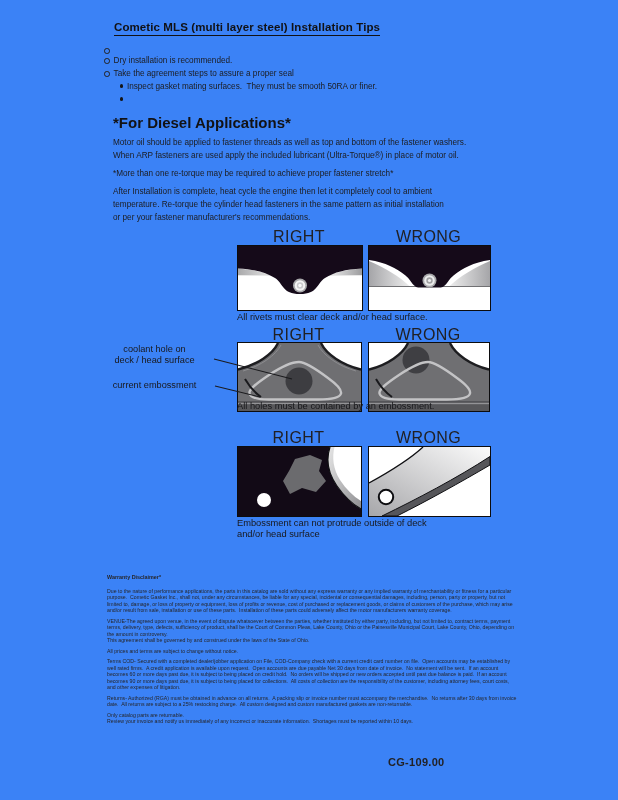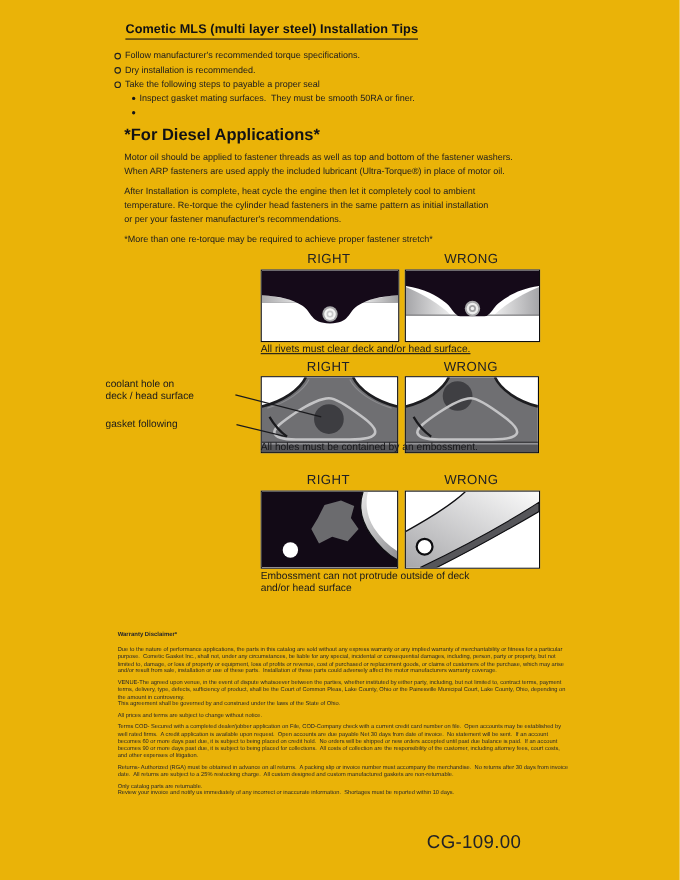--- a/index.html
+++ b/index.html
@@ -1,86 +1,85 @@
 <!DOCTYPE html>
 <html><head>
 <meta charset="utf-8">
 <style>
   html,body{margin:0;padding:0;background:#ffffff;}
   .page{
-    position:relative;width:618px;height:800px;background:#eab308;overflow:hidden;
+    position:relative;width:618px;height:800px;background:#3b82f6;overflow:hidden;
     font-family:"Liberation Sans","DejaVu Sans",sans-serif;color:#1c1c1f;
   }
   .abs{position:absolute;}
   .pre{white-space:pre-wrap;}
   
   .title{
     left:114px;top:21px;font-size:11.5px;font-weight:bold;color:#111114;
     border-bottom:1.6px solid #111114;padding-bottom:2px;letter-spacing:.1px;
   }
   
   .tips{left:104px;top:44px;width:470px;font-size:8.2px;line-height:13px;}
   .tip-row{display:flex;}
   .odot{flex:0 0 auto;width:3.6px;height:3.6px;border:1px solid #222;border-radius:50%;margin:4.2px 4px 0 0;}
   .sub{margin-left:16px;}
   .fdot{flex:0 0 auto;width:3.4px;height:3.4px;background:#151518;border-radius:50%;margin:4.6px 3.5px 0 0;}
   
   .diesel{left:113px;top:116px;width:462px;font-size:8.2px;line-height:13px;}
   .diesel h2{font-size:15px;font-weight:bold;margin:0 0 7px 0;color:#121215;}
   .diesel p{margin:0 0 5px 0;}
   
-  .dlabel{width:124px;text-align:center;font-size:12px;color:#202024;letter-spacing:.4px;}
+  .dlabel{width:124px;text-align:center;font-size:16px;color:#202024;letter-spacing:.4px;}
   .caption{left:237px;width:300px;font-size:9.3px;line-height:11px;color:#18181b;}
   .panel{border:1.7px solid #0c0c0e;background:#fff;line-height:0;}
   .panel svg{display:block;}
-  .side-label{left:96px;width:117px;text-align:left;font-size:9.2px;line-height:10.6px;color:#18181b;}
+  .side-label{left:96px;width:117px;text-align:center;font-size:9.2px;line-height:10.6px;color:#18181b;}
   .leader{pointer-events:none;}
   
   .warranty{left:107px;top:574px;width:412px;font-size:5.2px;line-height:6.5px;color:#26262a;}
   .warranty h3{font-size:5.4px;font-weight:bold;margin:0 0 7px 0;}
   .warranty p{margin:0 0 4px 0;}
-  .doc-code{left:388px;top:756px;font-size:17px;color:#222226;letter-spacing:.3px;}
+  .doc-code{left:388px;top:756px;font-size:11px;color:#222226;letter-spacing:.3px;font-weight:bold;}
 </style>
 </head>
 <body>
 
 <div class="page">
 
   <div class="abs title pre">Cometic MLS (multi layer steel) Installation Tips</div>
 
   <div class="abs tips">
     <div class="tip-row">
       <span class="odot"></span>
-      <span class="pre">Follow manufacturer's recommended torque specifications.</span>
     </div>
     <div class="tip-row">
       <span class="odot"></span>
       <span class="pre">Dry installation is recommended.</span>
     </div>
     <div class="tip-row">
       <span class="odot"></span>
-      <span class="pre">Take the following steps to payable a proper seal</span>
+      <span class="pre">Take the agreement steps to assure a proper seal</span>
     </div>
     <div class="tip-row sub">
       <span class="fdot"></span>
       <span class="pre">Inspect gasket mating surfaces.  They must be smooth 50RA or finer.</span>
     </div>
     <div class="tip-row sub">
       <span class="fdot"></span>
     </div>
   </div>
 
   <div class="abs diesel">
     <h2>*For Diesel Applications*</h2>
     <p class="pre">Motor oil should be applied to fastener threads as well as top and bottom of the fastener washers.
 When ARP fasteners are used apply the included lubricant (Ultra-Torque®) in place of motor oil.</p>
+    <p class="pre">*More than one re-torque may be required to achieve proper fastener stretch*</p>
     <p class="pre">After Installation is complete, heat cycle the engine then let it completely cool to ambient
 temperature. Re-torque the cylinder head fasteners in the same pattern as initial installation
 or per your fastener manufacturer's recommendations.</p>
-    <p class="pre">*More than one re-torque may be required to achieve proper fastener stretch*</p>
   </div>
 
   <div class="abs dlabel" style="left:237px;top:228px;width:124px;">RIGHT</div>
   <div class="abs dlabel" style="left:368px;top:228px;width:121px;">WRONG</div>
 
   <div class="abs panel" style="left:237px;top:245px;">
     <svg width="124" height="64" viewBox="0 0 124 64">
       <defs>
         <linearGradient id="r1g" x1="0" y1="0" x2="1" y2="0">
           <stop offset="0" stop-color="#ececec"></stop>
@@ -121,28 +120,28 @@
       <rect x="0" y="40" width="121" height="1" fill="#707073"></rect>
       <path d="M0 0 H121 V14 C104 16.5 94 22 84.5 29.5 C77 35.5 78 44 60.5 44 C43 44 44 35.5 36.5 29.5 C27 22 17 16.5 0 14 Z" fill="#150a19"></path>
       <rect x="0" y="41.5" width="121" height="22.5" fill="#ffffff"></rect>
       <circle cx="60.5" cy="34.5" r="7" fill="#a8a8aa"></circle>
       <circle cx="60.5" cy="34.5" r="5.3" fill="#ededed"></circle>
       <circle cx="60.5" cy="34.5" r="3.2" fill="#a0a0a2"></circle>
       <circle cx="60.5" cy="34.5" r="1.6" fill="#f0f0f0"></circle>
     </svg>
   </div>
 
-  <div class="abs caption pre" style="top:312px;text-decoration:underline;">All rivets must clear deck and/or head surface.</div>
+  <div class="abs caption pre" style="top:312px;">All rivets must clear deck and/or head surface.</div>
 
   <div class="abs dlabel" style="left:237px;top:326px;width:123px;">RIGHT</div>
   <div class="abs dlabel" style="left:368px;top:326px;width:120px;">WRONG</div>
 
   <div class="abs side-label pre" style="top:344px;">coolant hole on
 deck / head surface</div>
-  <div class="abs side-label pre" style="top:380px;">gasket following</div>
+  <div class="abs side-label pre" style="top:380px;">current embossment</div>
 
   <div class="abs panel" style="left:237px;top:342px;">
     <svg width="123" height="68" viewBox="0 0 123 68">
       <rect width="123" height="68" fill="#6f6f72"></rect>
       <path d="M0 0 H40 C35 11 19 22 0 26.5 Z" fill="#ffffff"></path>
       <path d="M123 0 H83 C88 11 104 22 123 26.5 Z" fill="#ffffff"></path>
       <path d="M40 0 C35 11 19 22 0 26.5" stroke="#1d1d20" stroke-width="2.4" fill="none"></path>
       <path d="M83 0 C88 11 104 22 123 26.5" stroke="#1d1d20" stroke-width="2.4" fill="none"></path>
       <path d="M43 2 C38 12 23 23 5 28" stroke="#8d8d90" stroke-width="1" fill="none"></path>
       <path d="M80 2 C85 12 100 23 118 28" stroke="#8d8d90" stroke-width="1" fill="none"></path>

